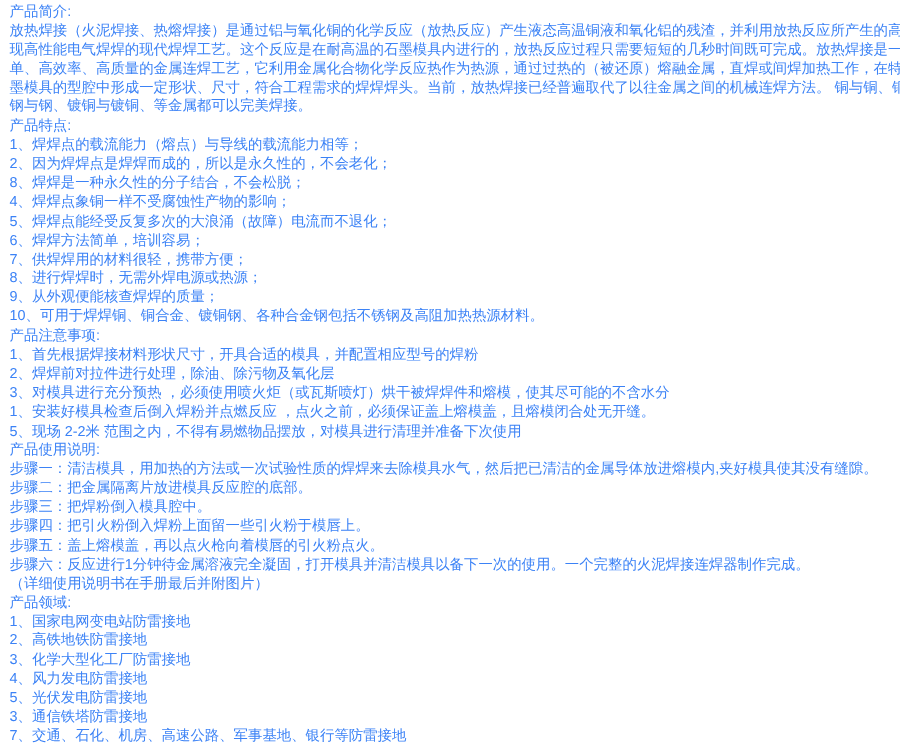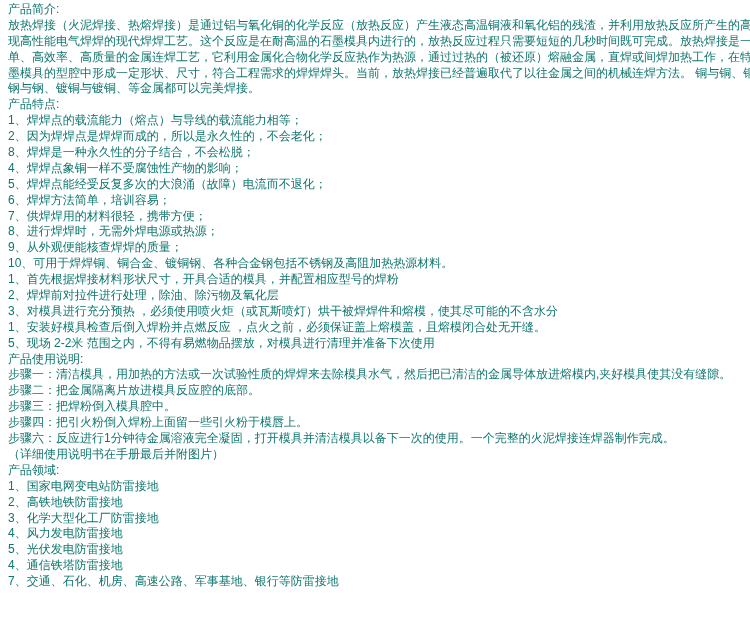--- a/index.html
+++ b/index.html
@@ -4,21 +4,21 @@
 <style>
   html,body{margin:0;padding:0;background:#ffffff;}
   .doc{
     width:750px;
     height:621px;
     box-sizing:border-box;
     padding:2px 8px 0 8px;
     font-family:"Liberation Sans","DejaVu Sans",sans-serif;
     font-size:12px;
     line-height:15.9px;
-    color:#0f766e;
+    color:#3b82f6;
     overflow:hidden;
   }
   .line{
     white-space:nowrap;
     height:15.9px;
   }
 </style>
 </head>
 <body>
 
@@ -36,36 +36,38 @@
   <div class="line">2、因为焊焊点是焊焊而成的，所以是永久性的，不会老化；</div>
   <div class="line">8、焊焊是一种永久性的分子结合，不会松脱；</div>
   <div class="line">4、焊焊点象铜一样不受腐蚀性产物的影响；</div>
   <div class="line">5、焊焊点能经受反复多次的大浪涌（故障）电流而不退化；</div>
   <div class="line">6、焊焊方法简单，培训容易；</div>
   <div class="line">7、供焊焊用的材料很轻，携带方便；</div>
   <div class="line">8、进行焊焊时，无需外焊电源或热源；</div>
   <div class="line">9、从外观便能核查焊焊的质量；</div>
   <div class="line">10、可用于焊焊铜、铜合金、镀铜钢、各种合金钢包括不锈钢及高阻加热热源材料。</div>
 
+  <div class="line">产品注意事项:</div>
   <div class="line">1、首先根据焊接材料形状尺寸，开具合适的模具，并配置相应型号的焊粉</div>
   <div class="line">2、焊焊前对拉件进行处理，除油、除污物及氧化层</div>
   <div class="line">3、对模具进行充分预热 ，必须使用喷火炬（或瓦斯喷灯）烘干被焊焊件和熔模，使其尽可能的不含水分</div>
   <div class="line">1、安装好模具检查后倒入焊粉并点燃反应 ，点火之前，必须保证盖上熔模盖，且熔模闭合处无开缝。</div>
   <div class="line">5、现场 2-2米 范围之内，不得有易燃物品摆放，对模具进行清理并准备下次使用</div>
 
   <div class="line">产品使用说明:</div>
   <div class="line">步骤一：清洁模具，用加热的方法或一次试验性质的焊焊来去除模具水气，然后把已清洁的金属导体放进熔模内,夹好模具使其没有缝隙。</div>
   <div class="line">步骤二：把金属隔离片放进模具反应腔的底部。</div>
   <div class="line">步骤三：把焊粉倒入模具腔中。</div>
   <div class="line">步骤四：把引火粉倒入焊粉上面留一些引火粉于模唇上。</div>
+  <div class="line">步骤五：盖上熔模盖，再以点火枪向着模唇的引火粉点火。</div>
   <div class="line">步骤六：反应进行1分钟待金属溶液完全凝固，打开模具并清洁模具以备下一次的使用。一个完整的火泥焊接连焊器制作完成。</div>
   <div class="line">（详细使用说明书在手册最后并附图片）</div>
 
   <div class="line">产品领域:</div>
   <div class="line">1、国家电网变电站防雷接地</div>
   <div class="line">2、高铁地铁防雷接地</div>
   <div class="line">3、化学大型化工厂防雷接地</div>
   <div class="line">4、风力发电防雷接地</div>
   <div class="line">5、光伏发电防雷接地</div>
-  <div class="line">4、通信铁塔防雷接地</div>
+  <div class="line">3、通信铁塔防雷接地</div>
   <div class="line">7、交通、石化、机房、高速公路、军事基地、银行等防雷接地</div>
 
 </div>
 
 </body></html>

